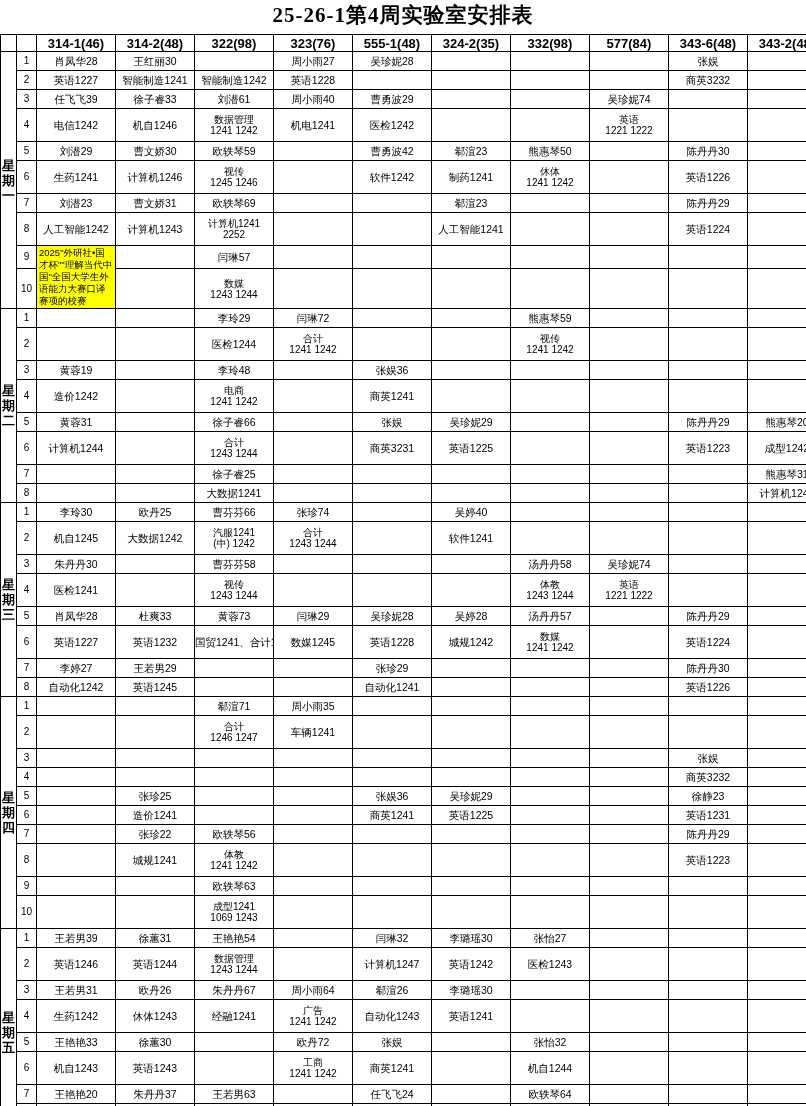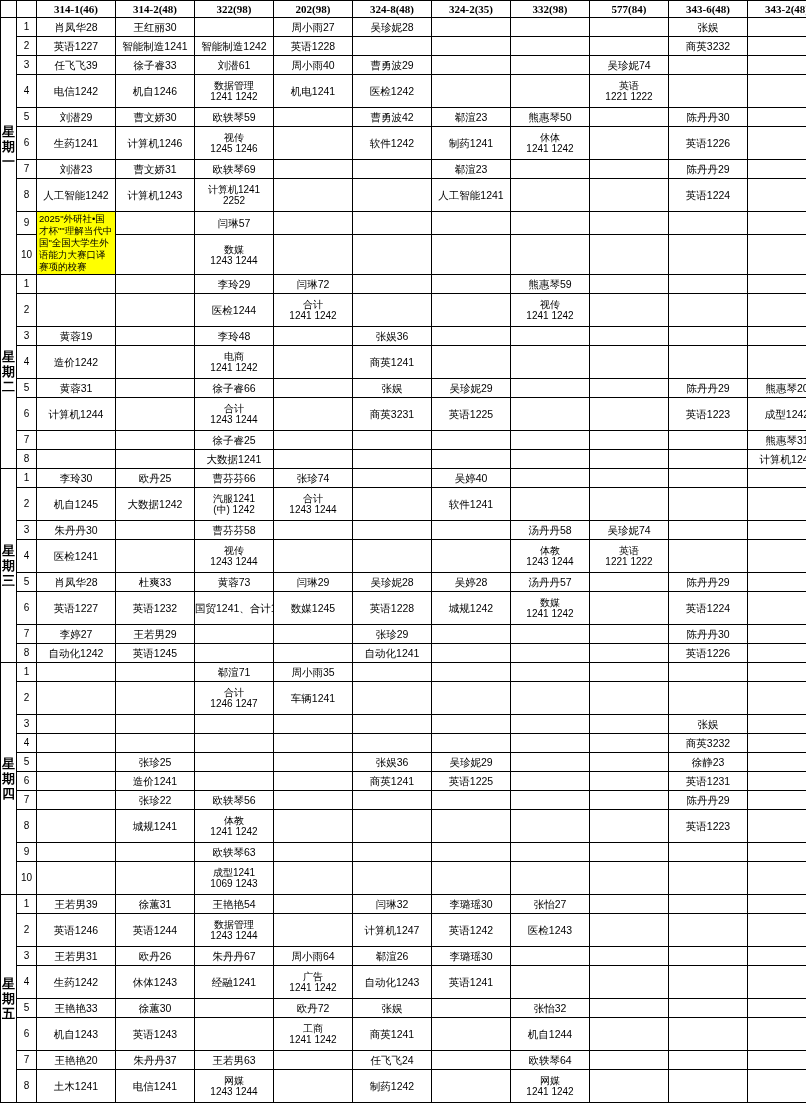--- a/index.html
+++ b/index.html
@@ -8,37 +8,38 @@
   .title{
     text-align:center;font-size:21px;font-weight:bold;
     font-family:"Liberation Serif","DejaVu Serif",serif;
     letter-spacing:1px;padding:2px 0 4px 0;height:28px;line-height:26px;
   }
   table{border-collapse:collapse;width:806px;table-layout:fixed;}
   td{
     border:1px solid #000;font-size:10.5px;text-align:center;
     vertical-align:middle;padding:0;overflow:hidden;white-space:nowrap;
   }
-  .hdr{font-size:11px;font-weight:bold;height:16px;font-family:Liberation Serif, serif;}
+  .hdr{font-size:13px;font-weight:bold;height:16px;}
   .daycell{
     font-size:13px;font-weight:bold;width:16px;
     font-family:"Liberation Serif","DejaVu Serif",serif;
   }
   .daycell span{display:block;line-height:15px;}
   .periodcell{width:20px;font-size:10px;}
   .cell{height:18px;line-height:18px;}
   .two-line{line-height:11px;font-size:10px;padding:5px 0;white-space:normal;}
   .hl{background:#ffff00;font-size:9.5px;line-height:12px;white-space:normal;padding:1px 2px;text-align:left;}
   .c1{width:16px}.c2{width:20px}
   col.subj{width:79px}
 </style>
 </head>
 <body>
 
 <div id="sheet">
+  <div class="title">25-26-1第4周实验室安排表</div>
   <table>
     <colgroup>
       <col class="c1">
         <col class="c2">
       <col class="subj">
         <col class="subj">
         <col class="subj">
         <col class="subj">
       <col class="subj">
         <col class="subj">
@@ -47,22 +48,22 @@
       <col class="subj">
         <col class="subj">
     </colgroup>
     <thead>
       <tr id="header-row">
           <td class="hdr"></td>
           <td class="hdr"></td>
           <td class="hdr">314-1(46)</td>
           <td class="hdr">314-2(48)</td>
           <td class="hdr">322(98)</td>
-          <td class="hdr">202(98)</td>
-          <td class="hdr">324-8(48)</td>
+          <td class="hdr">323(76)</td>
+          <td class="hdr">555-1(48)</td>
           <td class="hdr">324-2(35)</td>
           <td class="hdr">332(98)</td>
           <td class="hdr">577(84)</td>
           <td class="hdr">343-6(48)</td>
           <td class="hdr">343-2(48)</td>
         </tr>
     </thead>
     <tbody id="tbody">
         <tr>
           <td class="daycell" rowspan="10">

